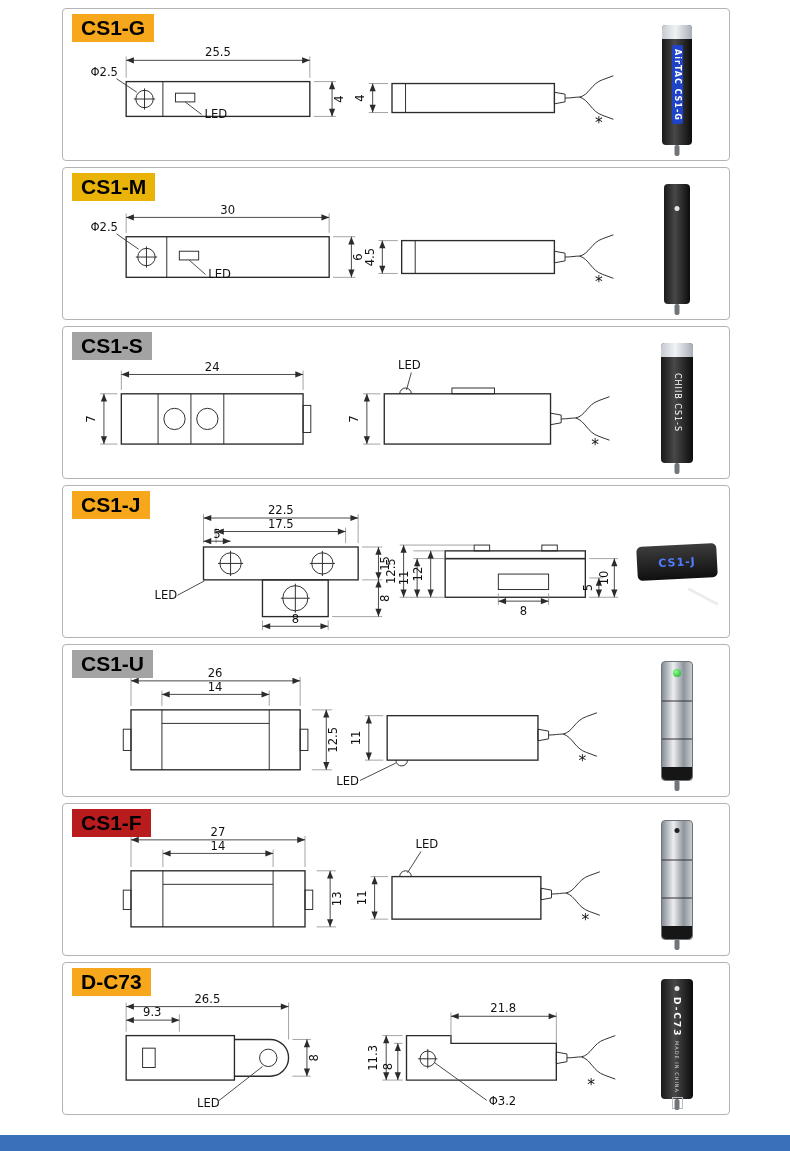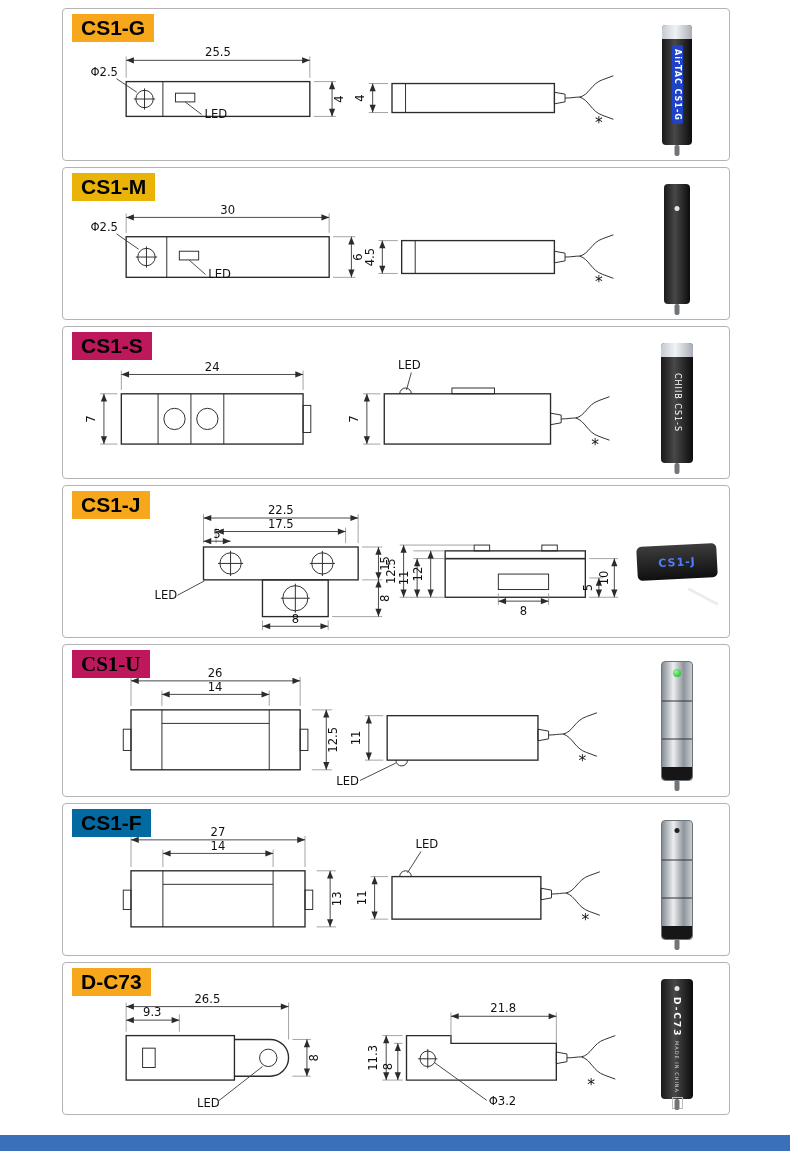--- a/index.html
+++ b/index.html
@@ -161,21 +161,21 @@
       <div class="photo">
         <div class="stick w26">
           <div class="dot"></div>
           <div class="stub"></div>
         </div>
       </div>
     </div>
   </section>
 
   <section class="panel">
-    <div class="badge" style="background: #be185d;">CS1-S</div>
+    <div class="badge" style="background: #a3a3a3;">CS1-S</div>
     <div class="content">
       <svg class="drawing" viewBox="0 0 570 150" preserveAspectRatio="xMidYMid meet">
         <g>
           <line class="ext" x1="50" y1="62" x2="50" y2="42"></line>
             <line class="ext" x1="238" y1="62" x2="238" y2="42"></line>
           <line class="dl" x1="50" y1="46" x2="238" y2="46" marker-start="url(#arw)" marker-end="url(#arw)"></line>
           <text class="dim" x="144" y="42" text-anchor="middle">24</text>
           <rect class="part" x="50" y="66" width="188" height="52"></rect>
           <line class="thin" x1="88" y1="66" x2="88" y2="118"></line>
           <line class="thin" x1="122" y1="66" x2="122" y2="118"></line>
@@ -284,21 +284,21 @@
       <div class="photo">
         <div class="block">
           <span class="hlabel">CS1-J</span>
         </div>
         <div class="wire"></div>
       </div>
     </div>
   </section>
 
   <section class="panel">
-    <div class="badge" style="background: #be185d; font-family: Liberation Serif, serif;">CS1-U</div>
+    <div class="badge" style="background: #a3a3a3;">CS1-U</div>
     <div class="content">
       <svg class="drawing" viewBox="0 0 570 150" preserveAspectRatio="xMidYMid meet">
         <g>
           <line class="ext" x1="60" y1="60" x2="60" y2="30"></line>
             <line class="ext" x1="235" y1="60" x2="235" y2="30"></line>
           <line class="dl" x1="60" y1="34" x2="235" y2="34" marker-start="url(#arw)" marker-end="url(#arw)"></line>
           <text class="dim" x="147" y="30" text-anchor="middle">26</text>
           <line class="ext" x1="92" y1="60" x2="92" y2="44"></line>
             <line class="ext" x1="203" y1="60" x2="203" y2="44"></line>
           <line class="dl" x1="92" y1="48" x2="203" y2="48" marker-start="url(#arw)" marker-end="url(#arw)"></line>
@@ -333,21 +333,21 @@
           <div class="seam s1"></div>
           <div class="seam s2"></div>
           <div class="cap"></div>
           <div class="stub"></div>
         </div>
       </div>
     </div>
   </section>
 
   <section class="panel">
-    <div class="badge" style="background: #0369a1;">CS1-F</div>
+    <div class="badge" style="background: #b91c1c;">CS1-F</div>
     <div class="content">
       <svg class="drawing" viewBox="0 0 570 150" preserveAspectRatio="xMidYMid meet">
         <g>
           <line class="ext" x1="60" y1="62" x2="60" y2="30"></line>
             <line class="ext" x1="240" y1="62" x2="240" y2="30"></line>
           <line class="dl" x1="60" y1="34" x2="240" y2="34" marker-start="url(#arw)" marker-end="url(#arw)"></line>
           <text class="dim" x="150" y="30" text-anchor="middle">27</text>
           <line class="ext" x1="93" y1="62" x2="93" y2="44"></line>
             <line class="ext" x1="207" y1="62" x2="207" y2="44"></line>
           <line class="dl" x1="93" y1="48" x2="207" y2="48" marker-start="url(#arw)" marker-end="url(#arw)"></line>

